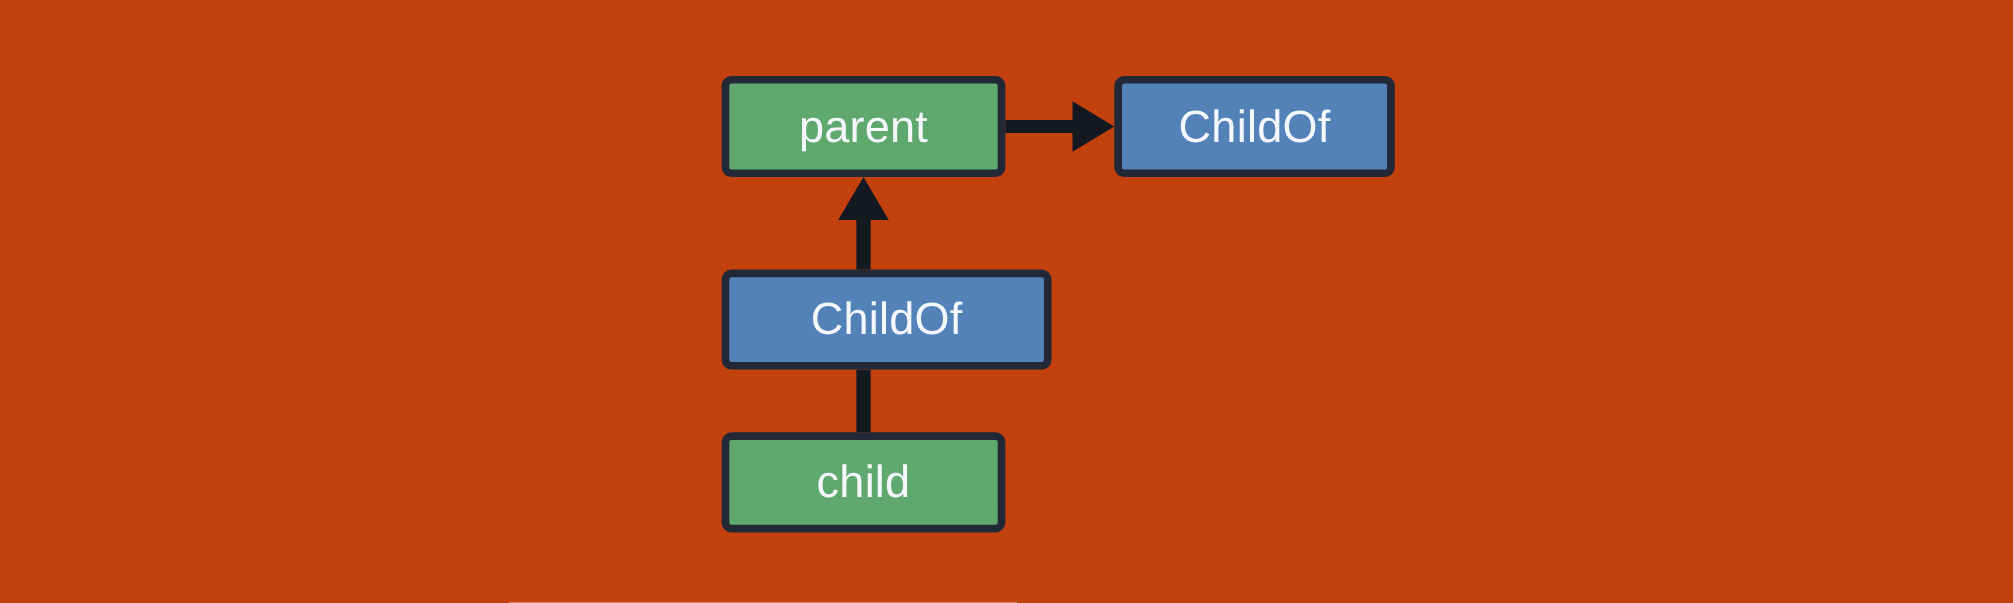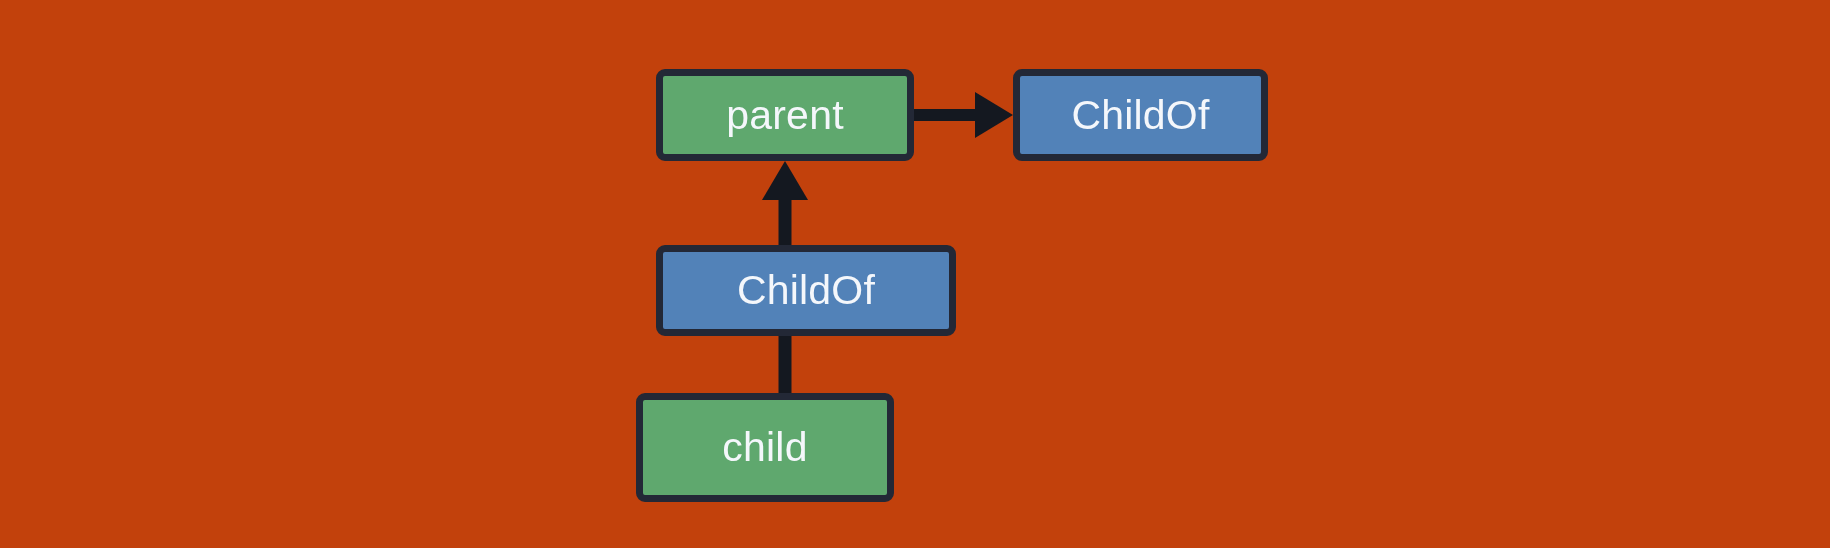--- a/index.html
+++ b/index.html
@@ -44,21 +44,21 @@
   .node-entity { background: #5fa86e; }
   .node-component { background: #5282b8; }
 
   .node-label {
     pointer-events: none;
   }
 
   #node-parent  { left: 656px;  top: 69px;  width: 258px; height: 92px; }
   #node-position{ left: 1013px; top: 69px;  width: 255px; height: 92px; }
   #node-childof { left: 656px;  top: 245px; width: 300px; height: 91px; }
-  #node-child   { left: 636px;  top: 393px; width: 258px; height: 109px; }
+  #node-child   { left: 656px;  top: 393px; width: 258px; height: 91px; }
 </style>
 </head>
 <body>
 
 <div id="canvas">
 
   <svg id="edge-layer" viewBox="0 0 1830 548" xmlns="http://www.w3.org/2000/svg">
 
     <g>
       <line x1="914" y1="115" x2="990" y2="115" stroke="#141820" stroke-width="12"></line>

